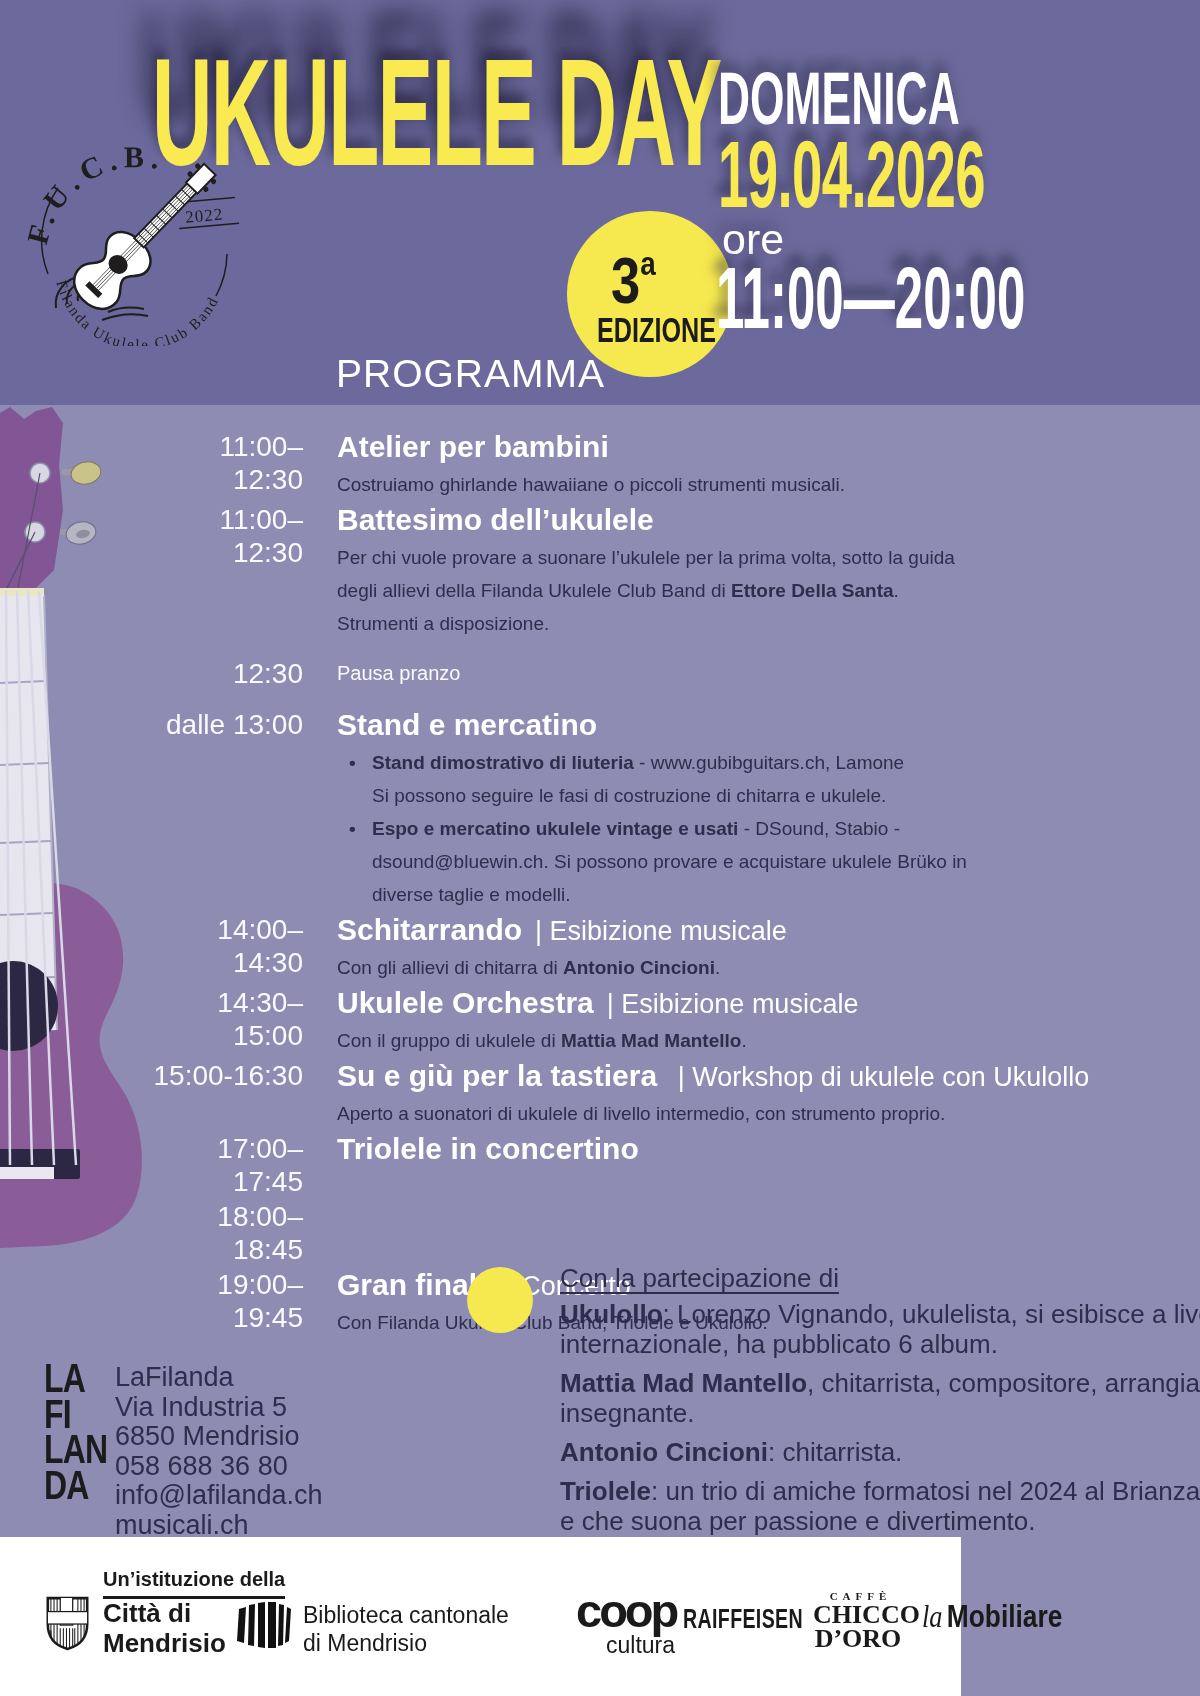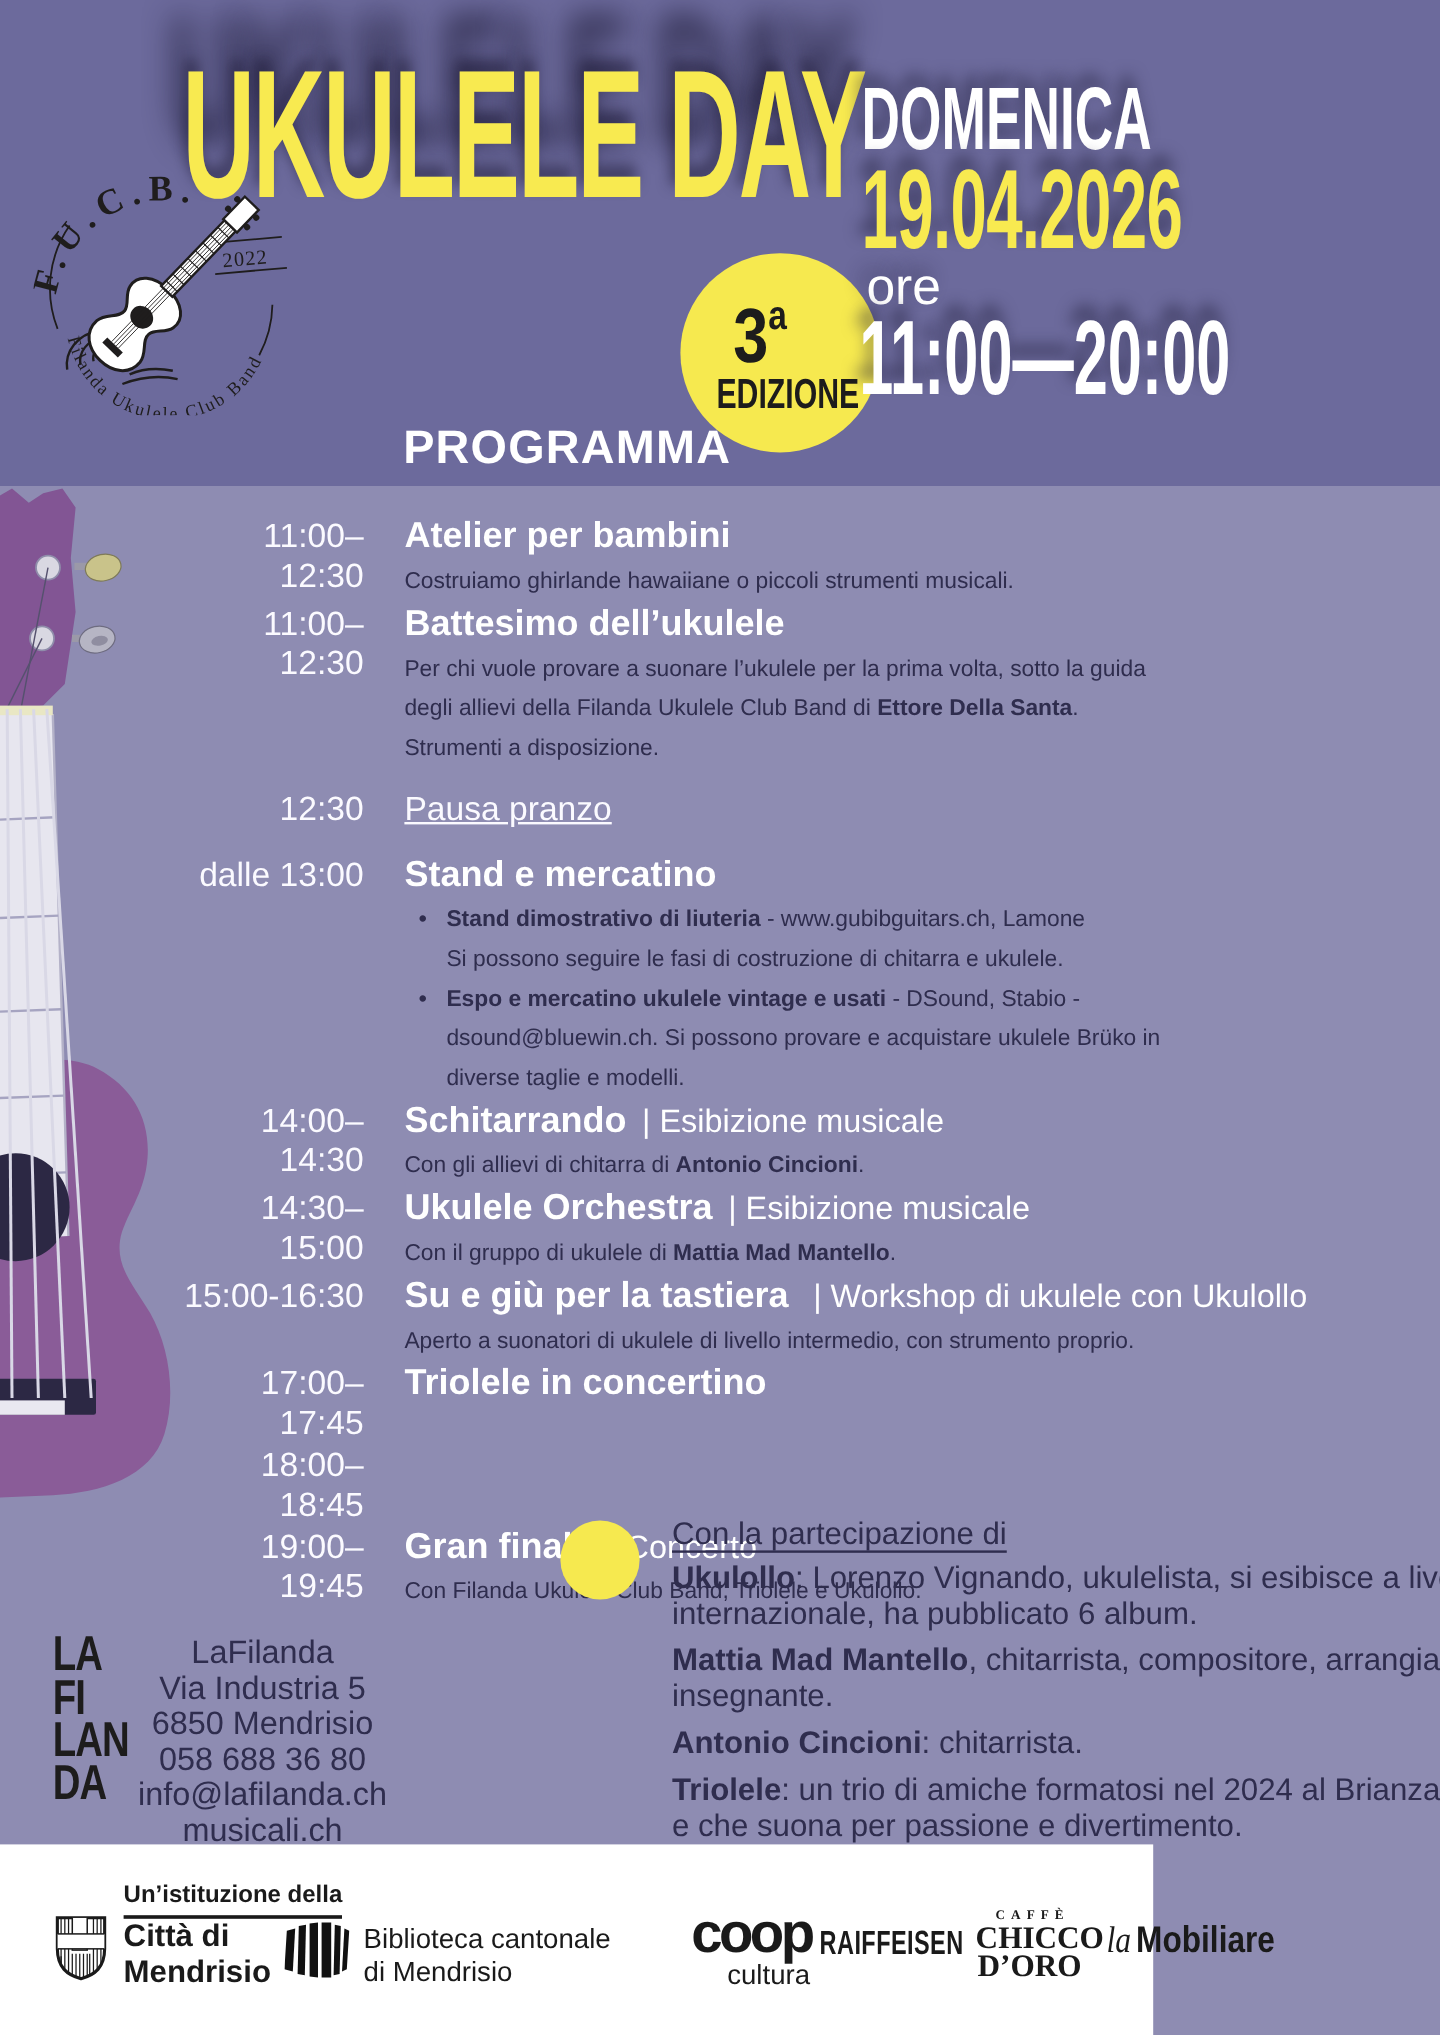--- a/index.html
+++ b/index.html
@@ -35,52 +35,52 @@
     position:absolute; left:0; top:128px; white-space:nowrap; font-weight:bold;
     font-size:94px; line-height:94px; color:#f8ea50; transform:scaleX(.58); transform-origin:left top;
     letter-spacing:-1px; text-shadow:-8px -12px 16px rgba(30,28,55,.55);
   }
   .ore-label { position:absolute; left:4px; top:216px; font-size:43px; line-height:46px; text-shadow:-6px -8px 14px rgba(30,28,55,.45); }
   .time-range {
     position:absolute; left:-2px; top:254px; white-space:nowrap; font-weight:bold;
     font-size:88px; line-height:88px; transform:scaleX(.58); transform-origin:left top;
     text-shadow:-8px -12px 16px rgba(30,28,55,.55);
   }
-  .programma { position:absolute; left:336px; top:352px; color:#fff; font-size:39px; font-weight:bold; letter-spacing:1px; }
+  .programma { position:absolute; left:336px; top:352px; color:#fff; font-size:39px; font-weight:normal; letter-spacing:1px; }
 
   
   .uku-illu { position:absolute; left:0; top:385px; }
 
   
   .program { position:absolute; left:150px; top:428px; width:912px; }
   .prow { display:flex; margin-top:2px; }
   .prow.gap { margin-top:17px; }
   .ptime { flex:none; width:153px; text-align:right; font-size:28px; line-height:33px; color:#fbfaff; }
   .pbody { flex:1; margin-left:34px; }
   .ptl { line-height:33px; white-space:nowrap; }
   .ptitle { font-weight:bold; font-size:30px; color:#ffffff; }
-  .ptitle-reg { font-size:28px; color:#fbfaff;text-decoration:underline; }
+  .ptitle-reg { font-size:20px; color:#fbfaff; }
   .psub { font-size:27px; color:#ffffff; margin-left:13px; }
   .pline { font-size:19px; line-height:33px; color:#2f2d4e; white-space:nowrap; }
   .pline .b, .xline .b { font-weight:bold; }
   .pline.bul { padding-left:35px; position:relative; font-weight:bold; }
   .pline.bul::before { content:"\2022"; position:absolute; left:12px; top:0; font-weight:bold; }
   .pline.bul .b ~ span, .pline.bul span:not(.b) { font-weight:normal; }
   .pline.ind { padding-left:35px; }
 
   
   .part-dot { position:absolute; left:467px; top:1267px; width:66px; height:66px; border-radius:50%; background:#f6e94f; }
   .participation { position:absolute; left:560px; top:1262px; width:640px; color:#2f2d4e; }
   .part-heading { font-size:26px; line-height:32px; text-decoration:underline; text-underline-offset:5px; margin-bottom:5px; }
   .ppara { margin-bottom:9px; }
   .xline { font-size:26px; line-height:30px; white-space:nowrap; }
 
   
   .venue-logo { position:absolute; left:44px; top:1361px; color:#1d1c1c; font-weight:bold; font-size:41px; line-height:35.5px; letter-spacing:-1px; transform:scaleX(.78); transform-origin:left top; }
-  .venue-lines { position:absolute; left:115px; top:1363px; color:#2f2d4e; font-size:27px; line-height:29.6px;text-align:center; }
+  .venue-lines { position:absolute; left:115px; top:1363px; color:#2f2d4e; font-size:27px; line-height:29.6px; }
 
   
   .footer { position:absolute; left:0; top:1537px; width:961px; height:159px; background:#ffffff; color:#1a1a1a; }
   .institution { position:absolute; left:103px; top:31px; font-size:20px; font-weight:bold; border-bottom:3px solid #1a1a1a; padding-bottom:5px; }
   .shield { position:absolute; left:44px; top:58px; }
   .city-name { position:absolute; left:103px; top:61px; font-size:26px; font-weight:bold; line-height:30px; }
   .bib-icon { position:absolute; left:237px; top:64px; }
   .bib-name { position:absolute; left:303px; top:64px; font-size:23px; line-height:28px; }
   .coop { position:absolute; left:576px; top:53px; }
   .coop-name { font-size:47px; font-weight:bold; letter-spacing:-3px; line-height:42px; }

